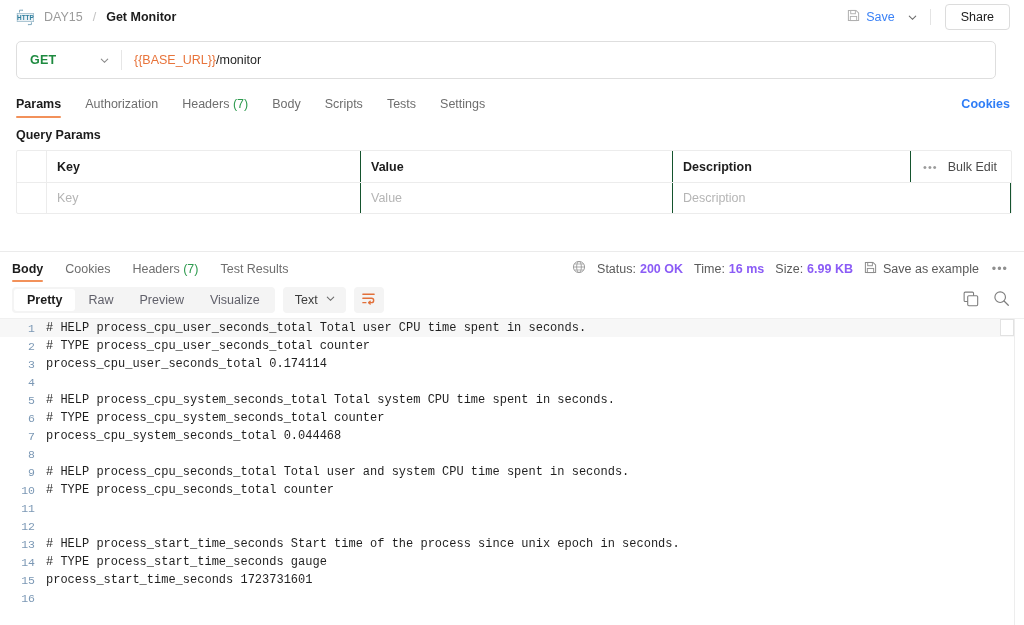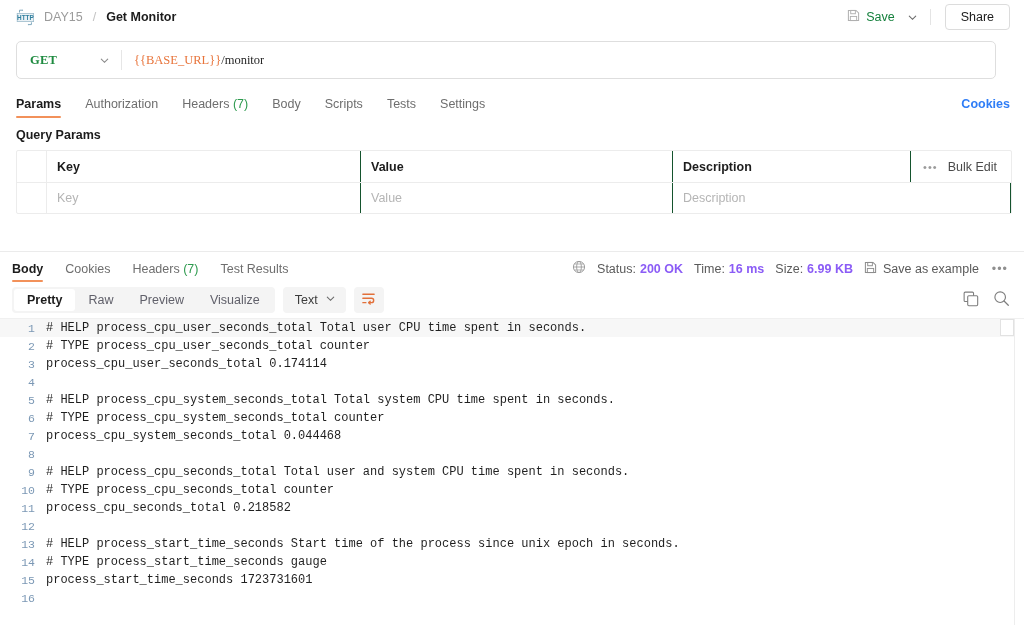--- a/index.html
+++ b/index.html
@@ -26,38 +26,38 @@
     display: flex; align-items: center; justify-content: center;
   }
   .crumb-parent { color: #9b9b9b; font-size: 12.5px; }
   .crumb-sep { color: #c2c2c2; font-size: 12.5px; padding: 0 1px; }
   .crumb-current { color: #1c1c1c; font-size: 12.5px; font-weight: bold; }
 
   .header-right { margin-left: auto; display: flex; align-items: center; gap: 0px; }
   .save-btn {
     display: flex; align-items: center; gap: 6px;
     padding: 4px 7px; border-radius: 4px;
-    color: #15803d; font-size: 12.5px; cursor: default;
+    color: #3b82f6; font-size: 12.5px; cursor: default;
   }
   .save-caret {
     width: 22px; height: 22px; display: flex; align-items: center; justify-content: center;
     color: #6b6b6b; cursor: pointer;
   }
   .hdr-divider { width: 1px; height: 16px; background: #e4e4e4; margin: 0 6px; }
   .share-btn {
     margin-left: 8px;
     border: 1px solid #dcdcdc; border-radius: 4px;
     padding: 5px 15px; font-size: 12.5px; color: #1c1c1c;
     background: #fff; cursor: pointer;
   }
 
   
   .urlbar-row {
     flex: 0 0 52px; display: flex; align-items: center;
-    padding: 0 18px 0 16px; gap: 4px; font-family: Liberation Serif, serif;
+    padding: 0 18px 0 16px; gap: 4px;
   }
   .url-input-wrap {
     flex: 1 1 auto; height: 38px;
     border: 1px solid #dedede; border-radius: 5px;
     display: flex; align-items: center; background: #fff;
     margin-right: 10px;
   }
   .method-box {
     display: flex; align-items: center; gap: 6px;
     padding: 0 11px 0 13px; height: 100%;
@@ -423,21 +423,20 @@
       <div class="code-line">
         <span class="ln">9</span>
         <span class="code-text"># HELP process_cpu_seconds_total Total user and system CPU time spent in seconds.</span>
       </div>
       <div class="code-line">
         <span class="ln">10</span>
         <span class="code-text"># TYPE process_cpu_seconds_total counter</span>
       </div>
       <div class="code-line">
         <span class="ln">11</span>
-        <span class="code-text">process_cpu_seconds_total 0.218582</span>
       </div>
       <div class="code-line">
         <span class="ln">12</span>
         <span class="code-text"></span>
       </div>
       <div class="code-line">
         <span class="ln">13</span>
         <span class="code-text"># HELP process_start_time_seconds Start time of the process since unix epoch in seconds.</span>
       </div>
       <div class="code-line">

